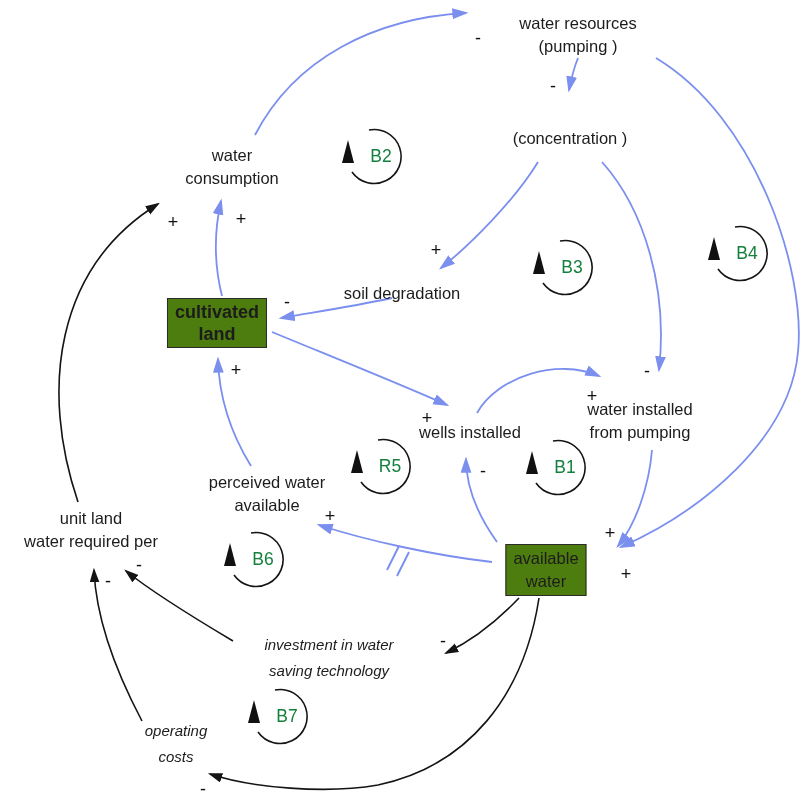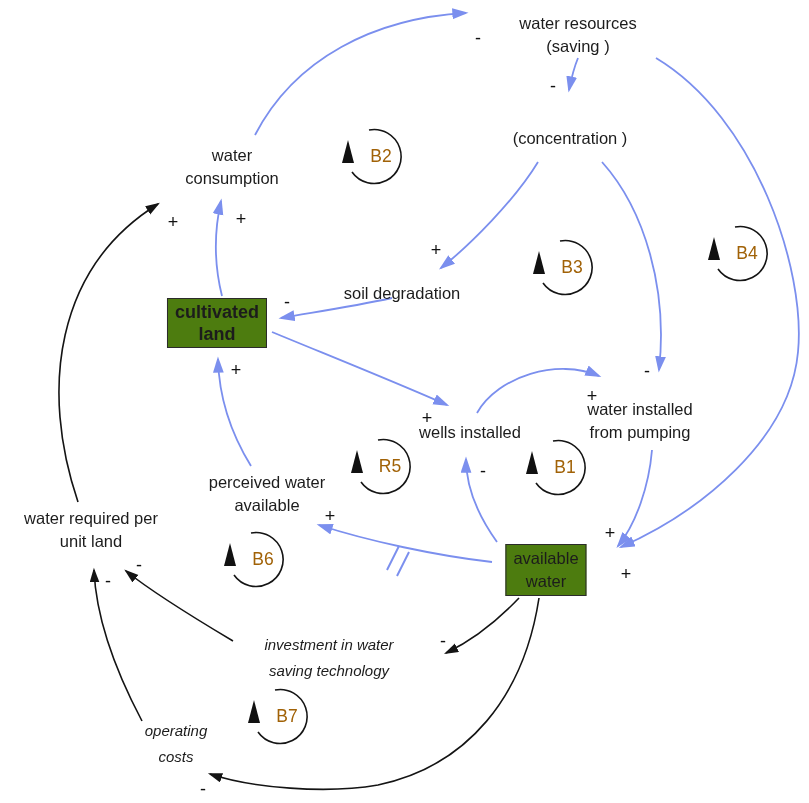--- a/index.html
+++ b/index.html
@@ -17,21 +17,21 @@
     border:1.4px solid #2b2b2b;background:#4d7c0f;padding:2px 7px;line-height:23px;
   }
   .node.bold{font-weight:bold;font-size:18px;line-height:22px;}
   .node.italic{font-style:italic;font-size:15px;line-height:26px;}
   .sign{
     position:absolute;transform:translate(-50%,-50%);
     font-size:18px;color:#111;line-height:1;
   }
   .loop-label{
     position:absolute;transform:translate(-50%,-50%);
-    font-size:17.5px;color:#a16207;line-height:1;
+    font-size:17.5px;color:#15803d;line-height:1;
   }
   path.blue{stroke:#7b8fee;stroke-width:1.8;fill:none;}
   path.black{stroke:#141414;stroke-width:1.6;fill:none;}
   path.looparc{stroke:#141414;stroke-width:1.6;fill:none;}
   polygon.looparrow{fill:#111;}
   line.delay{stroke:#7b8fee;stroke-width:2;}
 </style>
 </head>
 <body>
 
@@ -95,21 +95,21 @@
       <polygon class="looparrow" points="230,543 224,566 236,566"></polygon>
     </g>
     <g>
       <path class="looparc" d="M 275,690 A 27,27 0 1 1 258,732"></path>
       <polygon class="looparrow" points="254,700 248,723 260,723"></polygon>
     </g>
   </svg>
 
   <div class="node" style="left:578px;top:35px">
     <span class="l">water resources</span>
-    <span class="l">(saving )</span>
+    <span class="l">(pumping )</span>
   </div>
   <div class="node" style="left:570px;top:138px">
     <span class="l">(concentration )</span>
   </div>
   <div class="node" style="left:232px;top:167px">
     <span class="l">water</span>
     <span class="l">consumption</span>
   </div>
   <div class="node" style="left:402px;top:293px">
     <span class="l">soil degradation</span>
@@ -123,22 +123,22 @@
   </div>
   <div class="node" style="left:640px;top:421px">
     <span class="l">water installed</span>
     <span class="l">from pumping</span>
   </div>
   <div class="node" style="left:267px;top:494px">
     <span class="l">perceived water</span>
     <span class="l">available</span>
   </div>
   <div class="node" style="left:91px;top:530px">
+    <span class="l">unit land</span>
     <span class="l">water required per</span>
-    <span class="l">unit land</span>
   </div>
   <div class="node boxed" style="left:546px;top:570px">
     <span class="l">available</span>
     <span class="l">water</span>
   </div>
   <div class="node italic" style="left:329px;top:658px">
     <span class="l">investment in water</span>
     <span class="l">saving technology</span>
   </div>
   <div class="node italic" style="left:176px;top:744px">

